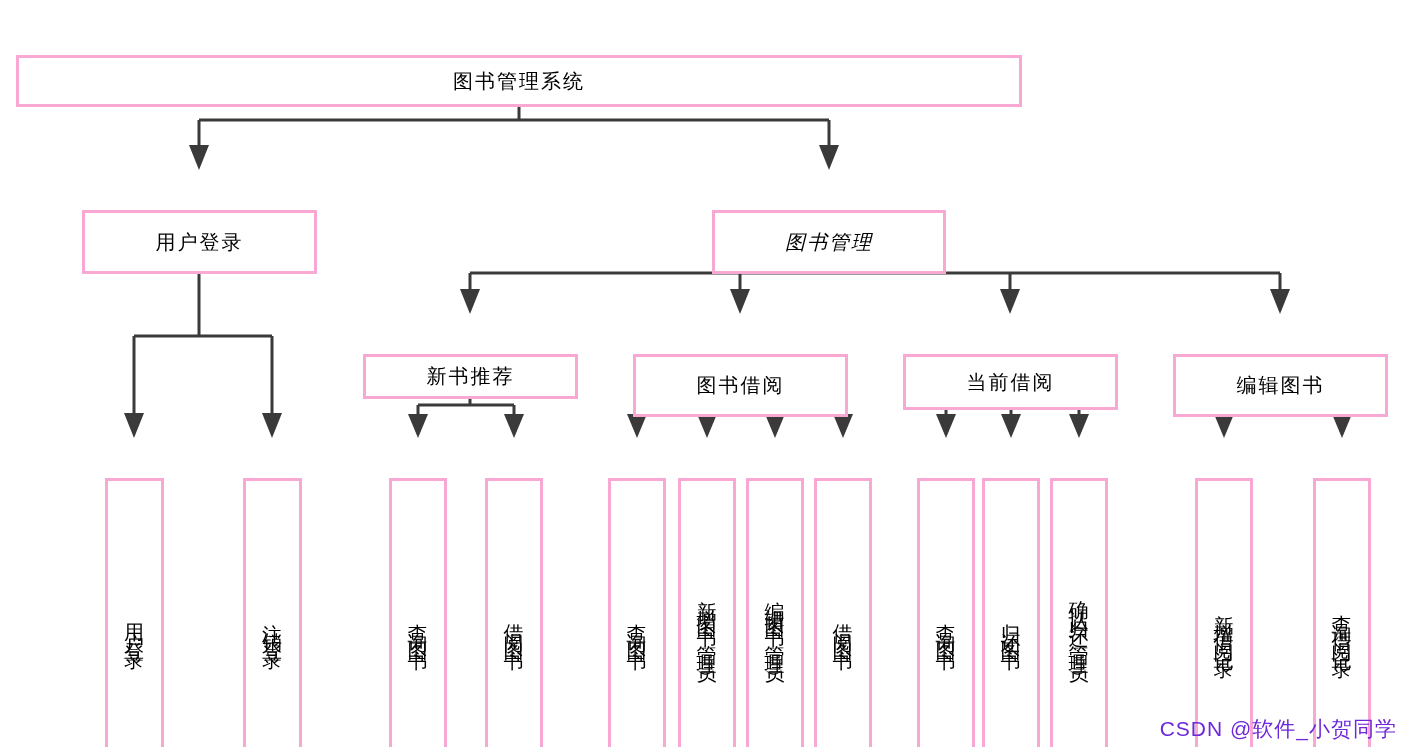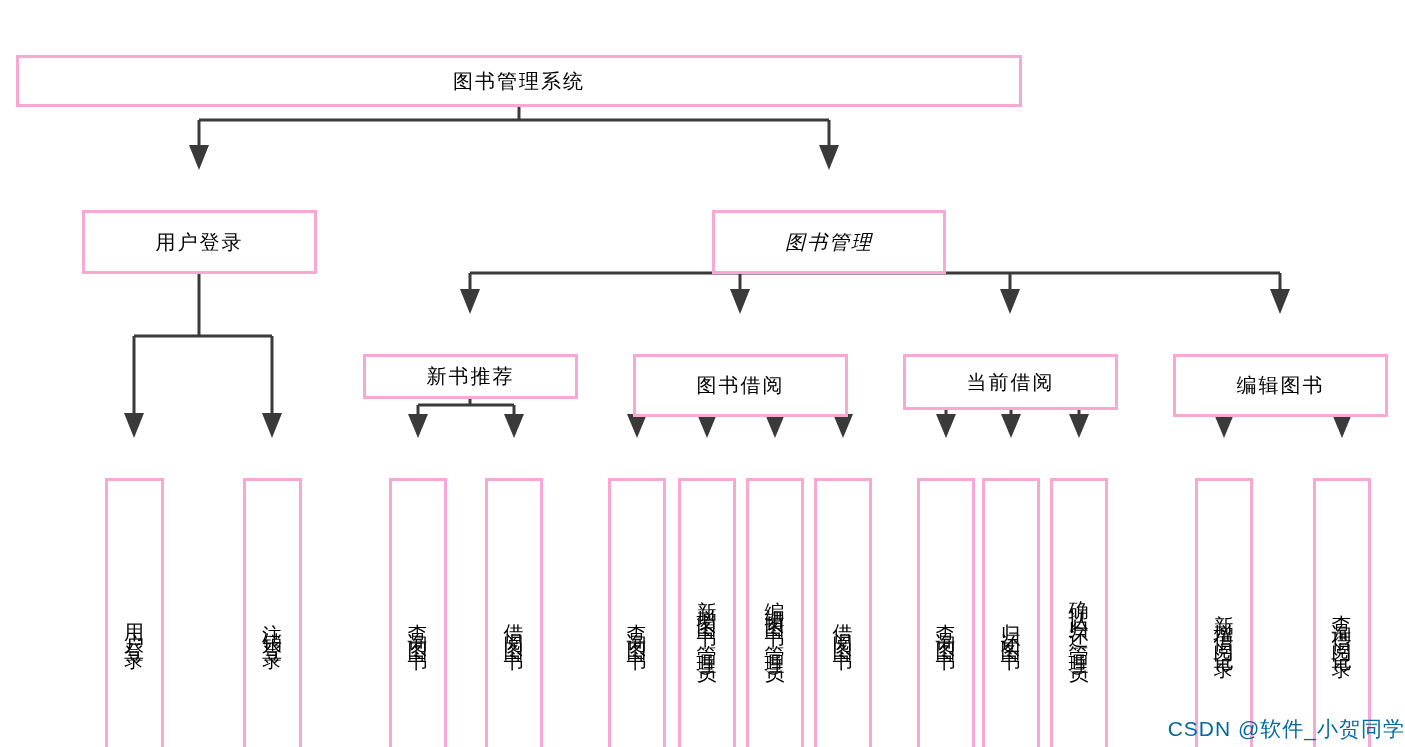--- a/index.html
+++ b/index.html
@@ -39,25 +39,25 @@
   }
   .v-label {
     writing-mode: vertical-rl;
     text-orientation: mixed;
     font-size: 20px;
     letter-spacing: 9px;
     line-height: 1;
   }
   #watermark {
     position: absolute;
-    right: 0;
+    right: 8px;
     bottom: 4px;
     font-size: 21px;
     letter-spacing: 1px;
-    color: #0369a1;
+    color: #6d28d9;
     z-index: 3;
     white-space: nowrap;
   }
   .line { stroke: #3a3a3a; stroke-width: 3; fill: none; }
   .arrow { fill: #3a3a3a; stroke: none; }
 </style>
 </head>
 <body>
 
 <div id="stage">

